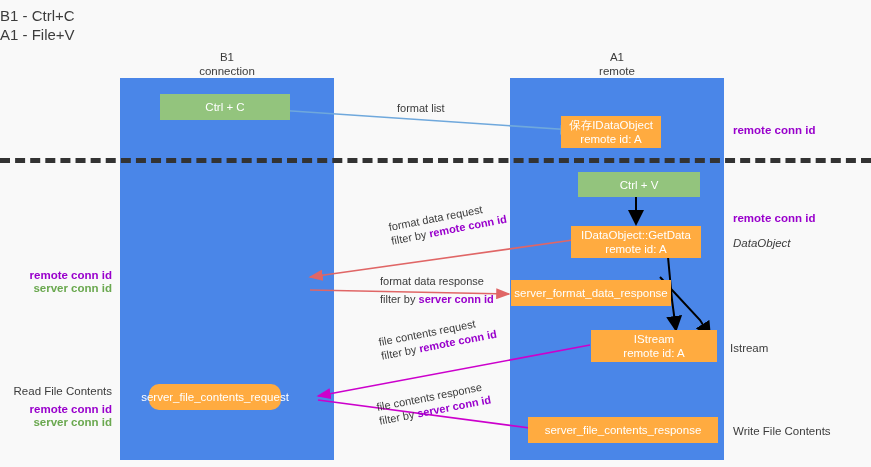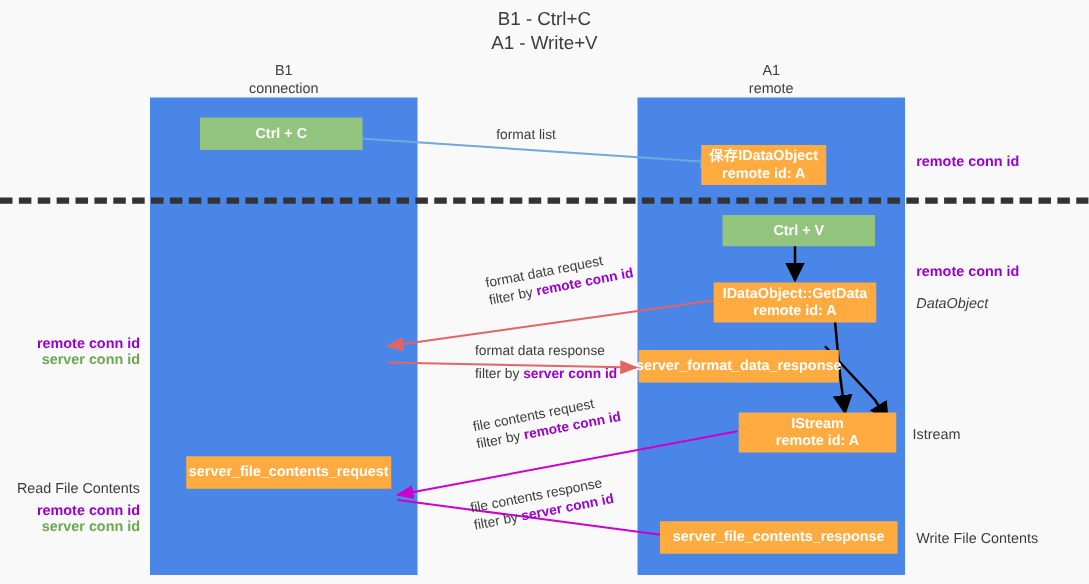--- a/index.html
+++ b/index.html
@@ -13,21 +13,21 @@
     height: 467px;
     background: #f9f9f9;
     font-family: "Liberation Sans", sans-serif;
     overflow: hidden;
   }
   .abs { position: absolute; }
 
   
   .title {
     left: 0; right: 0; top: 6px;
-    text-align: center;
+    text-align: left;
     font-size: 15px;
     color: #3c3c3c;
     line-height: 19px;
   }
 
   
   .col-head {
     text-align: center;
     font-size: 11.5px;
     color: #3c3c3c;
@@ -55,21 +55,20 @@
     box-sizing: border-box;
     display: flex;
     flex-direction: column;
     align-items: center;
     justify-content: center;
     text-align: left;
     color: #ffffff;
     font-size: 11.5px;
     line-height: 14px;
     padding: 2px 4px;
-    font-weight: bold;
   }
   .node.green { background: #93c47d; }
   .node.orange { background: #ffab40; }
 
   
   .side-label {
     font-size: 11.5px;
     line-height: 14px;
     color: #3c3c3c;
   }
@@ -97,21 +96,21 @@
 </head>
 <body>
 
 <div id="canvas">
 
   <div class="abs lane" id="lane-b1"></div>
   <div class="abs lane" id="lane-a1"></div>
 
   <div class="abs title">
     <div>B1 - Ctrl+C</div>
-    <div>A1 - Write+V</div>
+    <div>A1 - File+V</div>
   </div>
 
   <div class="abs col-head" style="left:120px; top:50px; width:214px;">
     <div>B1</div>
     <div>connection</div>
   </div>
   <div class="abs col-head" style="left:510px; top:50px; width:214px;">
     <div>A1</div>
     <div>remote</div>
   </div>
@@ -172,21 +171,21 @@
 
   <div class="abs node orange" style="left:511px; top:280px; width:160px; height:26px;">
     <div>server_format_data_response</div>
   </div>
 
   <div class="abs node orange" style="left:591px; top:330px; width:126px; height:32px;">
     <div>IStream</div>
     <div>remote id: A</div>
   </div>
 
-  <div class="abs node orange" style="left:149px; top:365px; width:164px; height:26px;">
+  <div class="abs node orange" style="left:149px; top:384px; width:132px; height:26px;border-radius:10px;">
     <div>server_file_contents_request</div>
   </div>
 
   <div class="abs node orange" style="left:528px; top:417px; width:190px; height:26px;">
     <div>server_file_contents_response</div>
   </div>
 
   <div class="abs edge-label" style="left:397px; top:101px;">
     <span>format list</span>
   </div>

